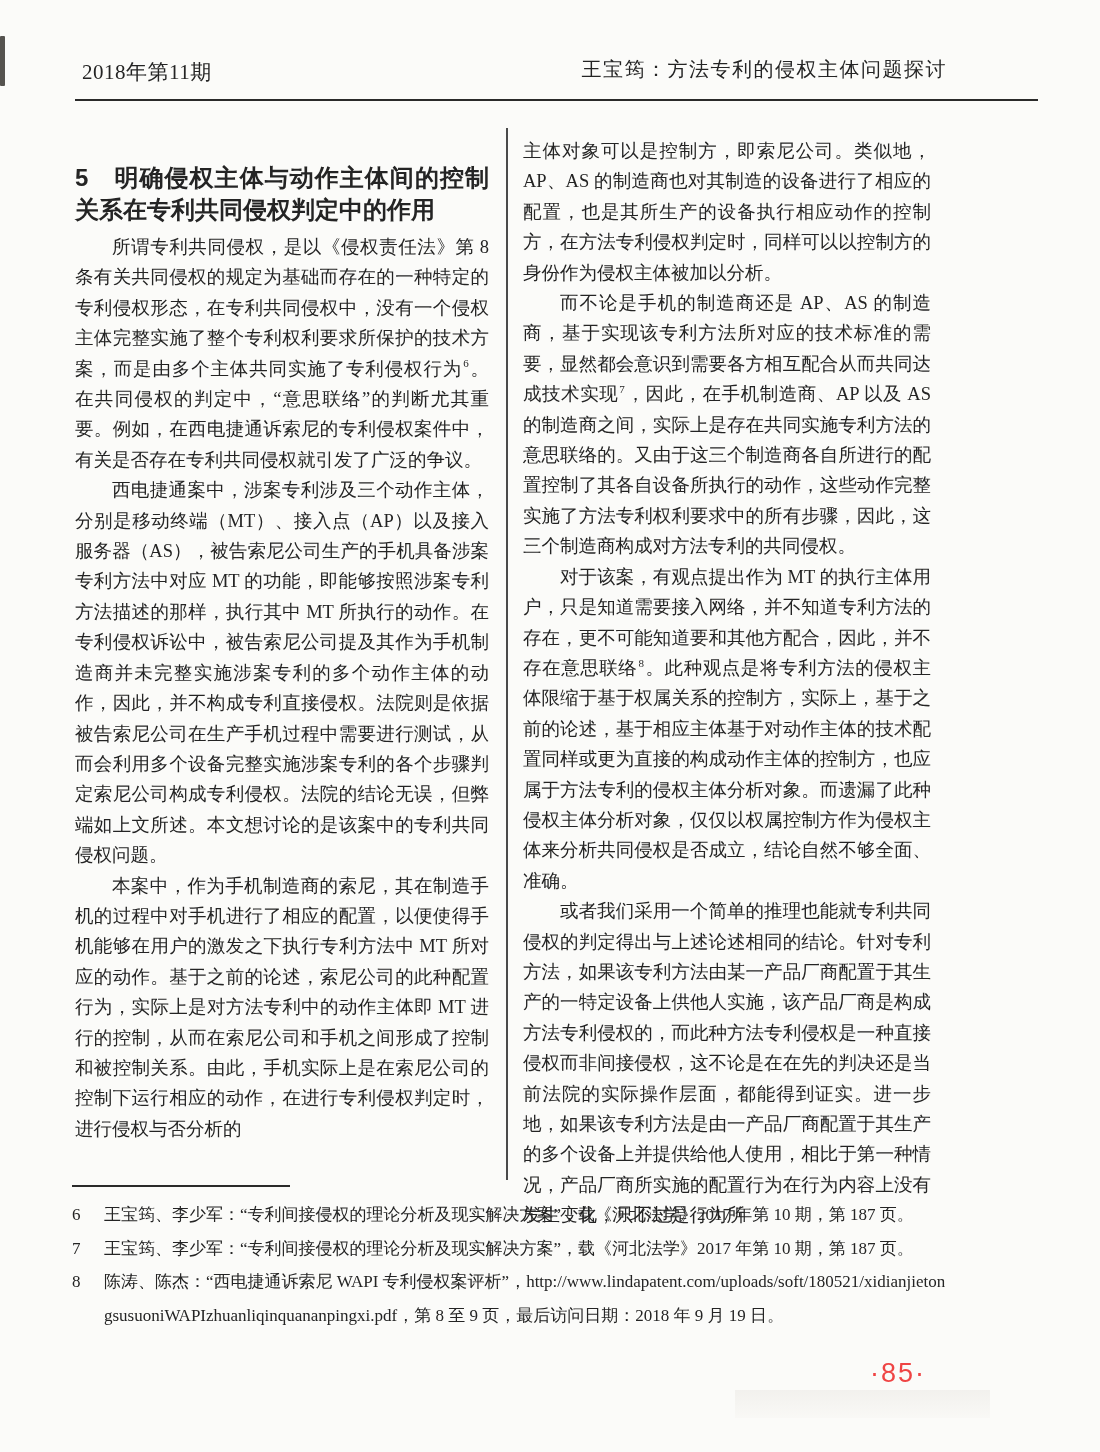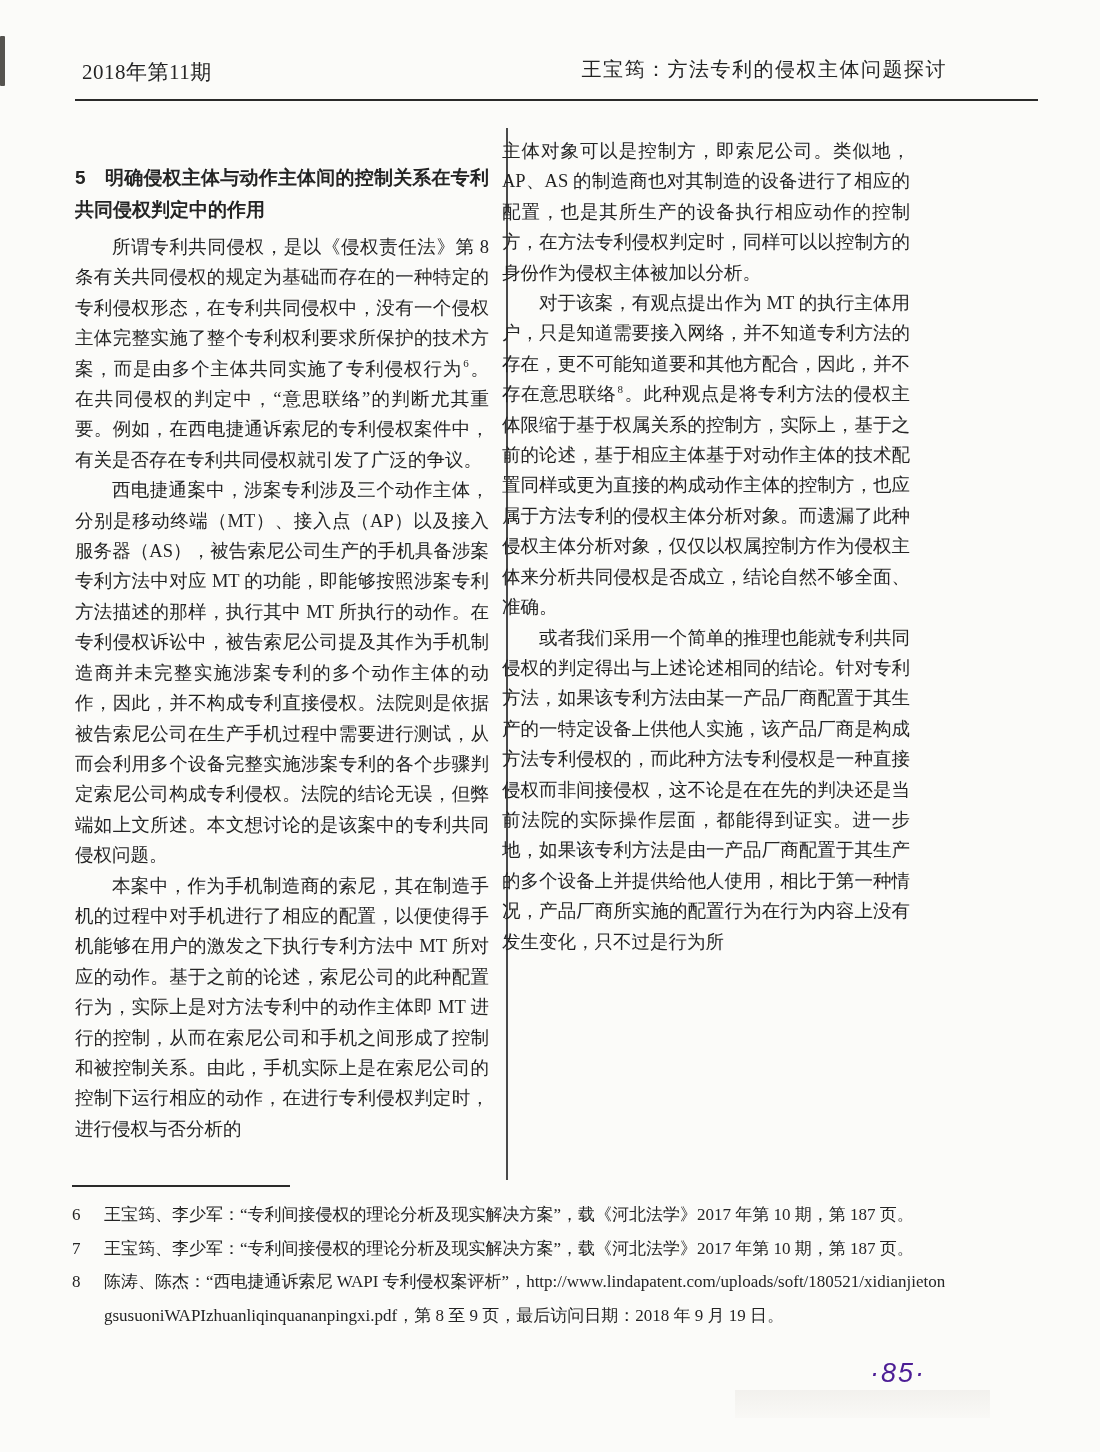--- a/index.html
+++ b/index.html
@@ -34,46 +34,46 @@
   .column-divider {
     position: absolute; left: 506px; top: 128px; width: 2px; height: 1052px;
     background: #4a4a4a;
   }
   .col {
     position: absolute; top: 136px;
     font-size: 18.5px; line-height: 30.4px;
     text-align: justify;
   }
   .col-left  { left: 75px;  width: 414px; }
-  .col-right { left: 502px; width: 408px; }
+  .col-right { left: 523px; width: 408px; }
   .para { margin: 0; }
   .para.indent { text-indent: 2em; }
   .heading {
     font-family: "Liberation Sans", "DejaVu Sans", sans-serif;
-    font-weight: bold; font-size: 19px; line-height: 31.5px;
+    font-weight: bold; font-size: 24px; line-height: 31.5px;
     margin: 26px 0 7px 0; text-align: justify;
   }
   sup.fn-marker {
     font-size: 11px; vertical-align: super; line-height: 0; margin: 0 1px;
   }
   .fn-separator {
     position: absolute; left: 72px; top: 1185px; width: 218px; height: 2px;
     background: #2a2a2a;
   }
   .footnotes {
     position: absolute; left: 72px; top: 1198px; width: 874px;
     font-size: 17px; line-height: 33.5px;
   }
   .fn-item { display: flex; }
   .fn-num { flex: none; width: 32px; }
   .fn-text { flex: 1; word-break: break-all; }
   .page-number {
     position: absolute; left: 870px; top: 1358px;
     font-family: "Liberation Sans", "DejaVu Sans", sans-serif;
-    font-size: 27px; letter-spacing: 2px; color: #4c1d95; font-style: italic;
+    font-size: 27px; letter-spacing: 2px; color: #ef4444;
   }
 </style>
 </head>
 <body>
 
 <div class="scan-edge-mark"></div>
 <div class="bottom-shade"></div>
 
 <div class="header-title">王宝筠：方法专利的侵权主体问题探讨</div>
 <div class="header-issue">2018年第11期</div>
@@ -82,20 +82,21 @@
 <div class="column-divider"></div>
 
 <div class="col col-left">
     <h2 class="heading">5　明确侵权主体与动作主体间的控制关系在专利共同侵权判定中的作用</h2>
     <p class="para indent">所谓专利共同侵权，是以《侵权责任法》第 8 条有关共同侵权的规定为基础而存在的一种特定的专利侵权形态，在专利共同侵权中，没有一个侵权主体完整实施了整个专利权利要求所保护的技术方案，而是由多个主体共同实施了专利侵权行为<sup class="fn-marker">6</sup>。在共同侵权的判定中，“意思联络”的判断尤其重要。例如，在西电捷通诉索尼的专利侵权案件中，有关是否存在专利共同侵权就引发了广泛的争议。</p>
     <p class="para indent">西电捷通案中，涉案专利涉及三个动作主体，分别是移动终端（MT）、接入点（AP）以及接入服务器（AS），被告索尼公司生产的手机具备涉案专利方法中对应 MT 的功能，即能够按照涉案专利方法描述的那样，执行其中 MT 所执行的动作。在专利侵权诉讼中，被告索尼公司提及其作为手机制造商并未完整实施涉案专利的多个动作主体的动作，因此，并不构成专利直接侵权。法院则是依据被告索尼公司在生产手机过程中需要进行测试，从而会利用多个设备完整实施涉案专利的各个步骤判定索尼公司构成专利侵权。法院的结论无误，但弊端如上文所述。本文想讨论的是该案中的专利共同侵权问题。</p>
     <p class="para indent">本案中，作为手机制造商的索尼，其在制造手机的过程中对手机进行了相应的配置，以便使得手机能够在用户的激发之下执行专利方法中 MT 所对应的动作。基于之前的论述，索尼公司的此种配置行为，实际上是对方法专利中的动作主体即 MT 进行的控制，从而在索尼公司和手机之间形成了控制和被控制关系。由此，手机实际上是在索尼公司的控制下运行相应的动作，在进行专利侵权判定时，进行侵权与否分析的</p>
   </div>
 <div class="col col-right">
     <p class="para">主体对象可以是控制方，即索尼公司。类似地，AP、AS 的制造商也对其制造的设备进行了相应的配置，也是其所生产的设备执行相应动作的控制方，在方法专利侵权判定时，同样可以以控制方的身份作为侵权主体被加以分析。</p>
+    <p class="para indent">而不论是手机的制造商还是 AP、AS 的制造商，基于实现该专利方法所对应的技术标准的需要，显然都会意识到需要各方相互配合从而共同达成技术实现<sup class="fn-marker">7</sup>，因此，在手机制造商、AP 以及 AS 的制造商之间，实际上是存在共同实施专利方法的意思联络的。又由于这三个制造商各自所进行的配置控制了其各自设备所执行的动作，这些动作完整实施了方法专利权利要求中的所有步骤，因此，这三个制造商构成对方法专利的共同侵权。</p>
     <p class="para indent">对于该案，有观点提出作为 MT 的执行主体用户，只是知道需要接入网络，并不知道专利方法的存在，更不可能知道要和其他方配合，因此，并不存在意思联络<sup class="fn-marker">8</sup>。此种观点是将专利方法的侵权主体限缩于基于权属关系的控制方，实际上，基于之前的论述，基于相应主体基于对动作主体的技术配置同样或更为直接的构成动作主体的控制方，也应属于方法专利的侵权主体分析对象。而遗漏了此种侵权主体分析对象，仅仅以权属控制方作为侵权主体来分析共同侵权是否成立，结论自然不够全面、准确。</p>
     <p class="para indent">或者我们采用一个简单的推理也能就专利共同侵权的判定得出与上述论述相同的结论。针对专利方法，如果该专利方法由某一产品厂商配置于其生产的一特定设备上供他人实施，该产品厂商是构成方法专利侵权的，而此种方法专利侵权是一种直接侵权而非间接侵权，这不论是在在先的判决还是当前法院的实际操作层面，都能得到证实。进一步地，如果该专利方法是由一产品厂商配置于其生产的多个设备上并提供给他人使用，相比于第一种情况，产品厂商所实施的配置行为在行为内容上没有发生变化，只不过是行为所</p>
   </div>
 
 <div class="fn-separator"></div>
 <div class="footnotes">
     <div class="fn-item">
       <span class="fn-num">6</span>
       <span class="fn-text">王宝筠、李少军：“专利间接侵权的理论分析及现实解决方案”，载《河北法学》2017 年第 10 期，第 187 页。</span>
     </div>

